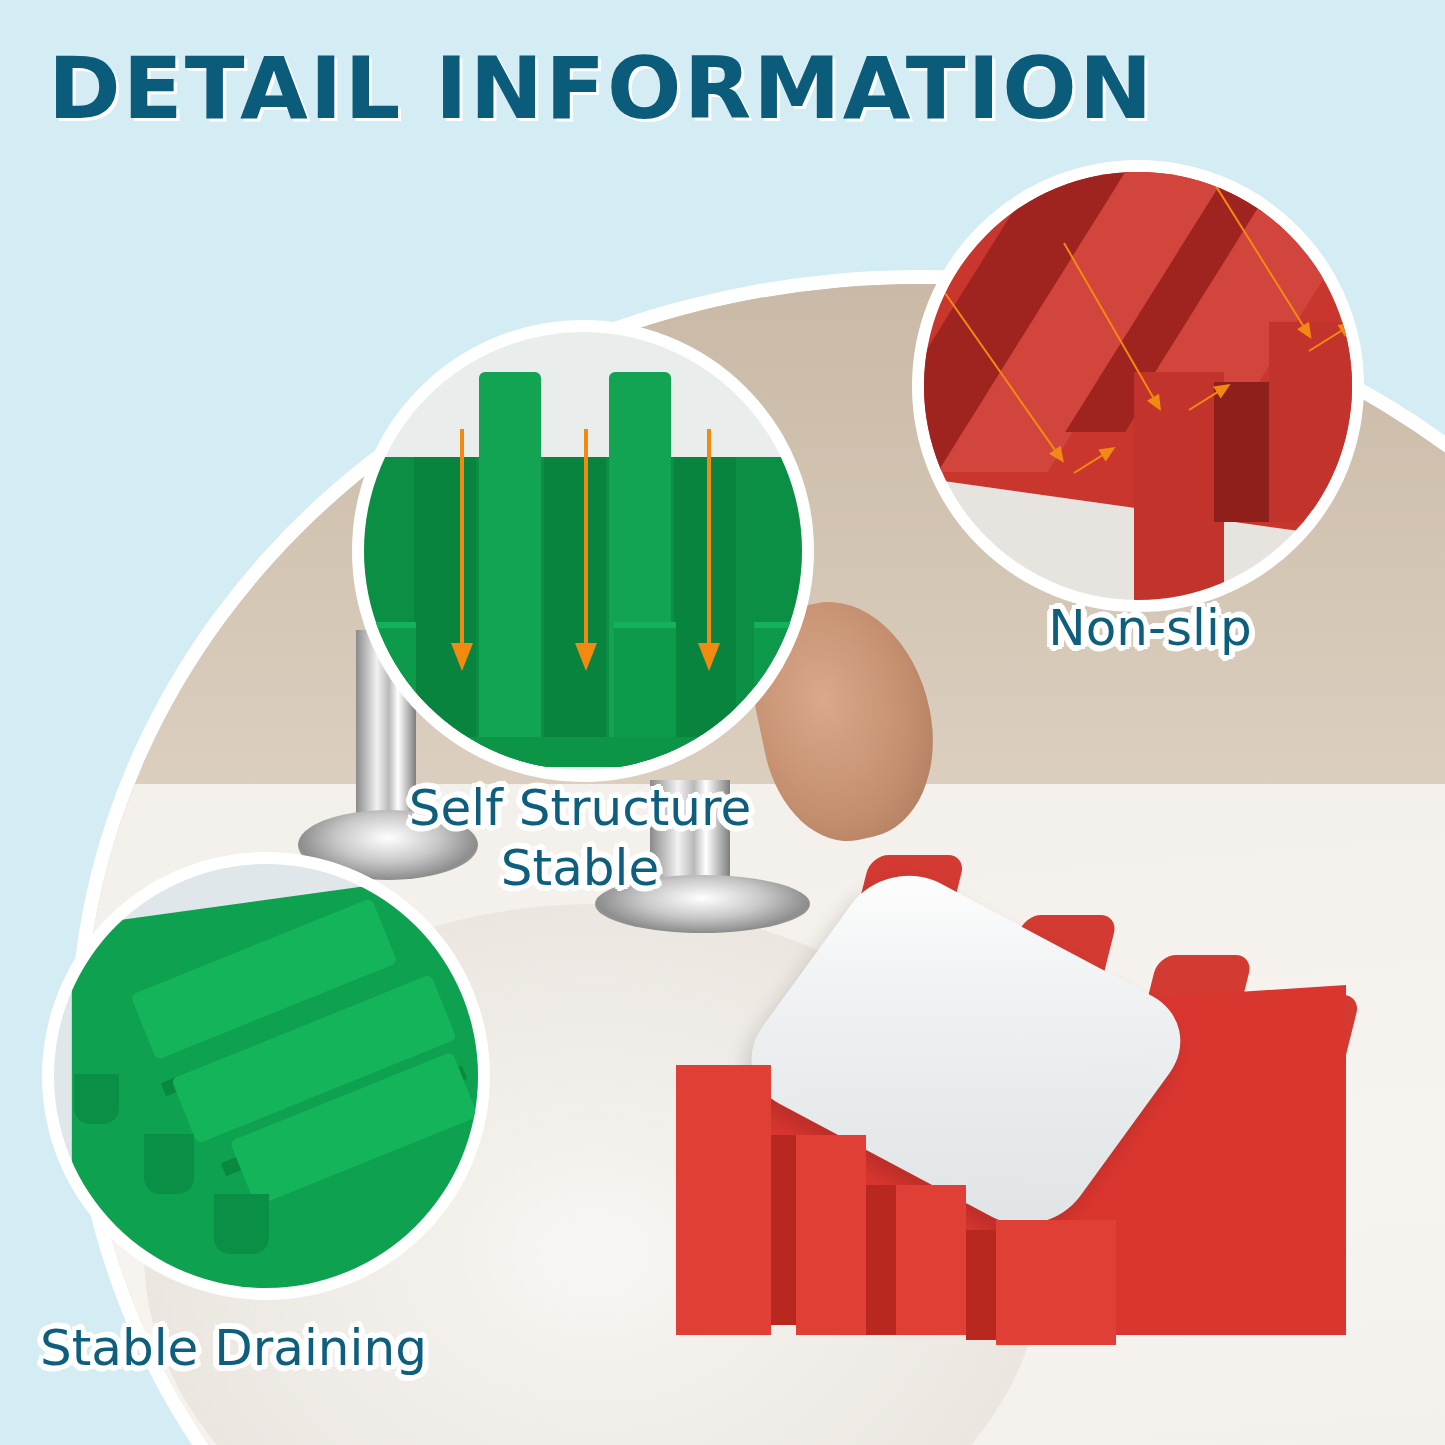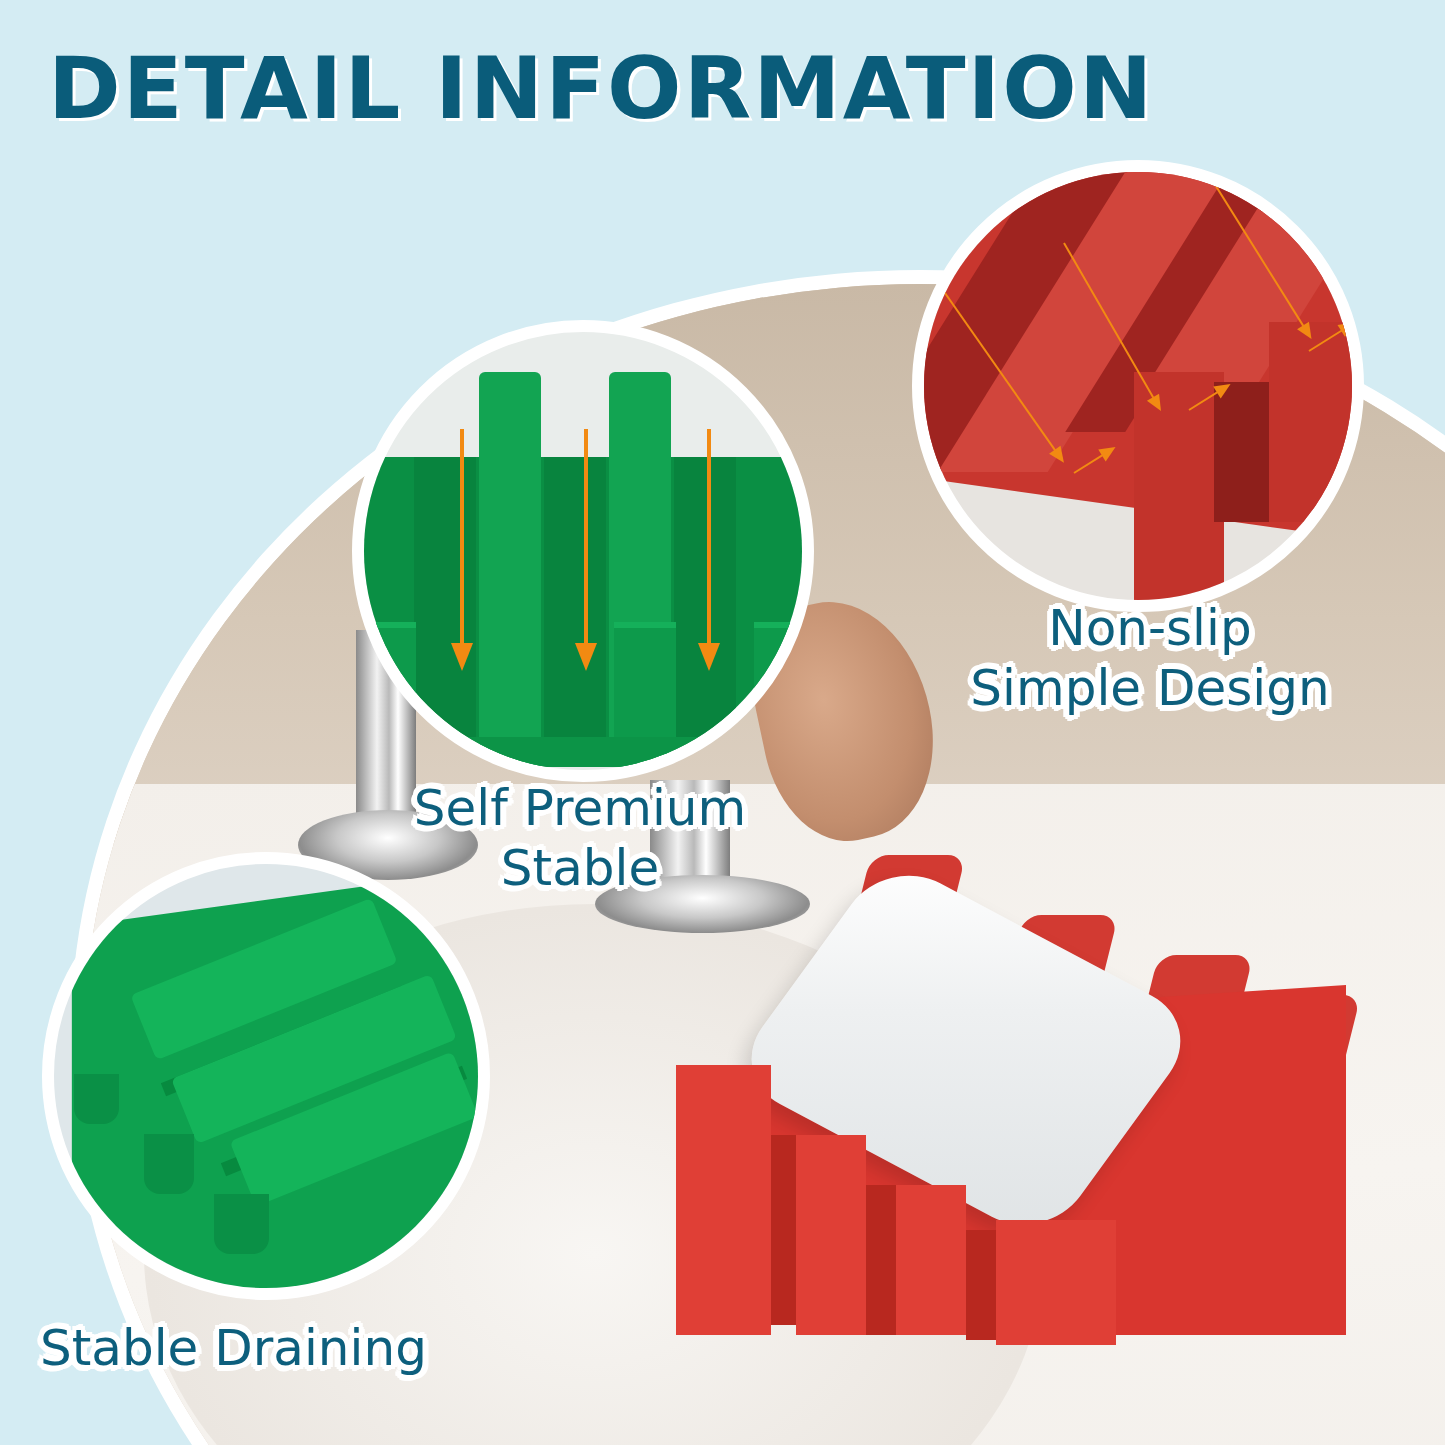--- a/index.html
+++ b/index.html
@@ -174,23 +174,22 @@
     <div class="rail" style="left:180px; top:230px; width:240px; height:70px; transform:rotate(-22deg);"></div>
     <div class="leg" style="left:20px; top:210px; width:45px; height:50px;"></div>
     <div class="leg" style="left:90px; top:270px; width:50px; height:60px;"></div>
     <div class="leg" style="left:160px; top:330px; width:55px; height:60px;"></div>
   </div>
 
   <div class="title">DETAIL INFORMATION</div>
 
   <div class="label lbl-nonslip">
     <span>Non-slip</span>
-    <span>Simple Design</span>
   </div>
   <div class="label lbl-drain">
-    <span>Self Premium</span>
+    <span>Self Structure</span>
     <span>Stable</span>
   </div>
   <div class="label lbl-stable">
     <span>Stable Draining</span>
   </div>
 
 </div>
 
 </body></html>

